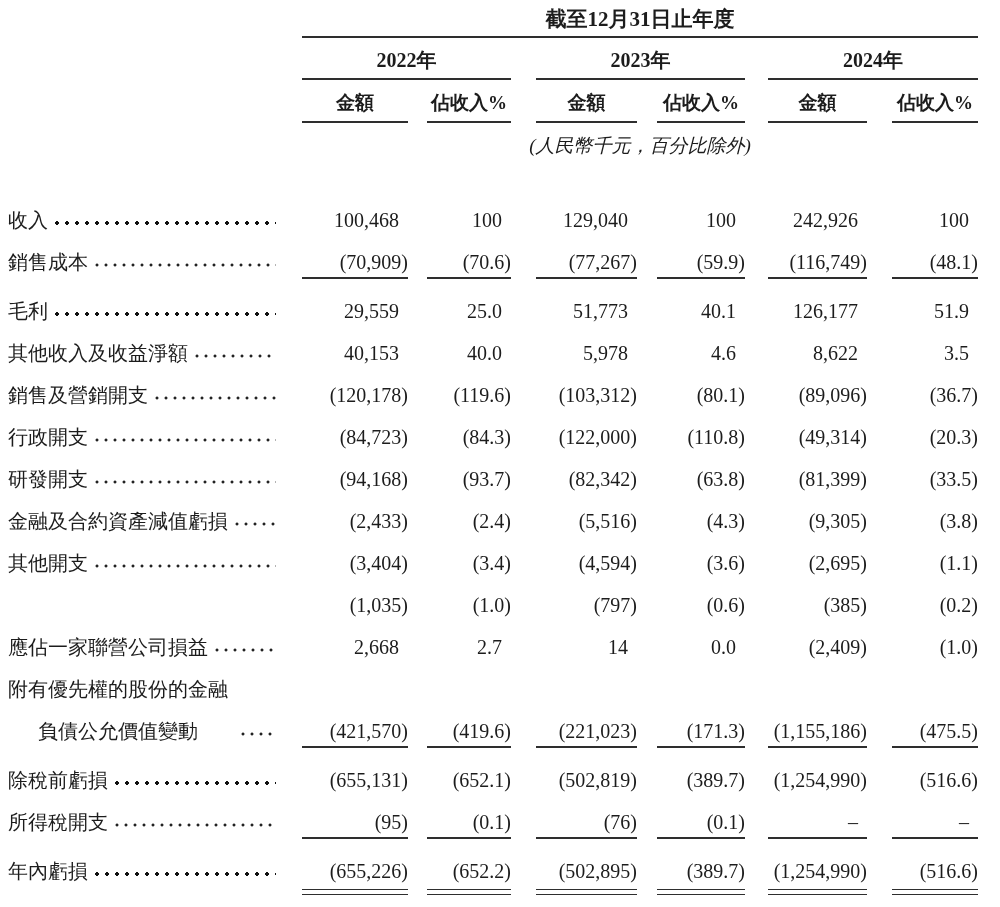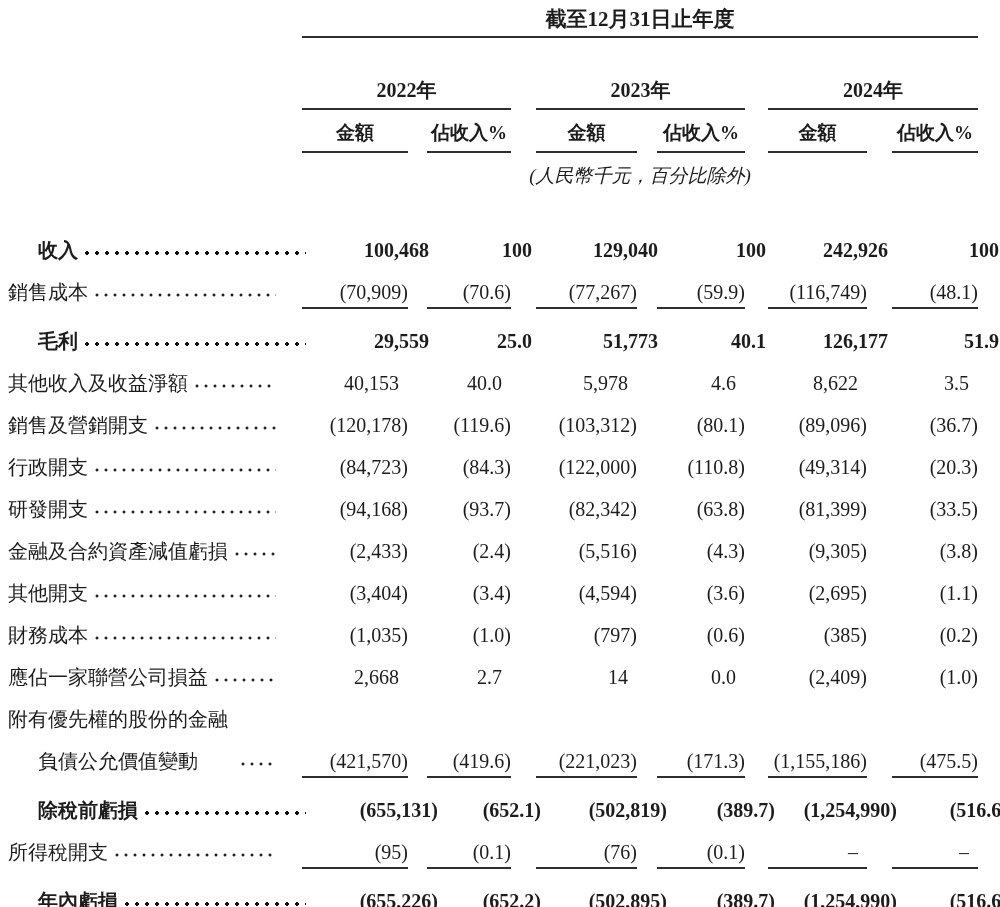--- a/index.html
+++ b/index.html
@@ -13,40 +13,40 @@
     grid-template-columns:302px 106px 19px 84px 25px 101px 20px 88px 23px 99px 25px 86px;
   }
   
   .h-title{
     grid-column:2 / span 11;text-align:center;font-weight:700;font-size:21px;
     line-height:26px;padding-top:6px;padding-bottom:4px;
     border-bottom:2px solid #2e2e2e;
   }
   .h-year{
     text-align:center;font-weight:700;font-size:20px;line-height:26px;
-    padding-top:27px;padding-bottom:5px;border-bottom:2px solid #2e2e2e;margin-top:12px;
+    padding-top:9px;padding-bottom:5px;border-bottom:2px solid #2e2e2e;
   }
   .y1{grid-column:2 / span 3;}
   .y2{grid-column:6 / span 3;}
   .y3{grid-column:10 / span 3;}
   .h-col{
     text-align:center;font-weight:700;font-size:19px;line-height:26px;
     padding-top:10px;padding-bottom:5px;border-bottom:2px solid #2e2e2e;
   }
   .c1{grid-column:2;}.c2{grid-column:4;}.c3{grid-column:6;}
   .c4{grid-column:8;}.c5{grid-column:10;}.c6{grid-column:12;}
   .h-note{
     grid-column:2 / span 11;text-align:center;font-style:italic;
     font-size:19px;line-height:26px;padding-top:10px;
   }
   
   .rows{margin-top:40px;}
   .row{height:42px;align-items:center;}
   .row.rule-after{margin-bottom:7px;}
-  .row.bold{font-weight:700;padding-left:30px;}
+  .row.bold{font-weight:400;}
   .lblcell{grid-column:1;display:flex;align-items:center;padding-left:8px;font-size:20px;line-height:26px;white-space:nowrap;}
   .lblcell.indent{padding-left:38px;gap:36px;}
   .lbltext{flex:0 0 auto;}
   .leader{
     flex:1 1 auto;height:4px;align-self:flex-end;
     margin:0 26px 8px 7px;
     background-image:radial-gradient(circle at 2px 2px,#222 1.35px,rgba(0,0,0,0) 1.7px);
     background-size:9px 4px;background-repeat:repeat-x;
   }
   .bold .leader{
@@ -197,24 +197,20 @@
           <div class="leader"></div>
         </div>
         <div class="cell" style="grid-column: 2;">(3,404)</div>
         <div class="cell" style="grid-column: 4;">(3.4)</div>
         <div class="cell" style="grid-column: 6;">(4,594)</div>
         <div class="cell" style="grid-column: 8;">(3.6)</div>
         <div class="cell" style="grid-column: 10;">(2,695)</div>
         <div class="cell" style="grid-column: 12;">(1.1)</div>
       </div>
       <div class="row grid">
-        <div class="lblcell">
-          <span class="lbltext">財務成本</span>
-          <div class="leader"></div>
-        </div>
         <div class="cell" style="grid-column: 2;">(1,035)</div>
         <div class="cell" style="grid-column: 4;">(1.0)</div>
         <div class="cell" style="grid-column: 6;">(797)</div>
         <div class="cell" style="grid-column: 8;">(0.6)</div>
         <div class="cell" style="grid-column: 10;">(385)</div>
         <div class="cell" style="grid-column: 12;">(0.2)</div>
       </div>
       <div class="row grid">
         <div class="lblcell">
           <span class="lbltext">應佔一家聯營公司損益</span>

